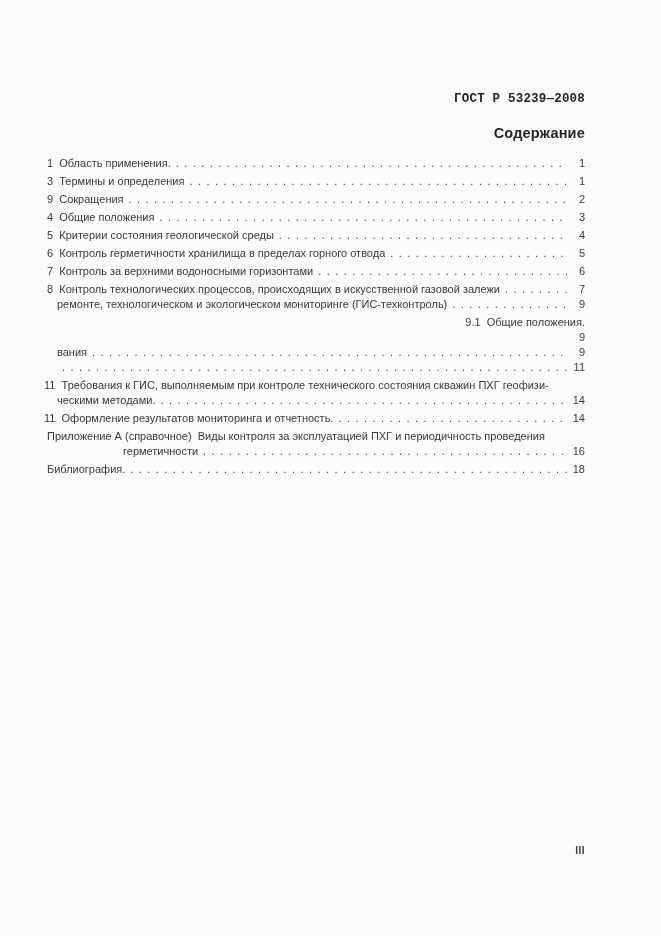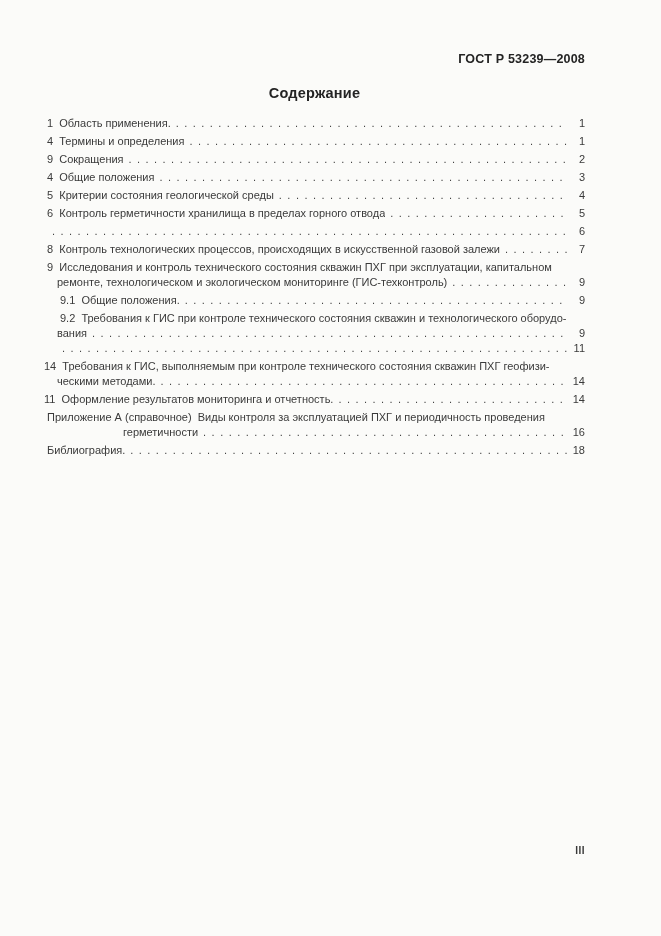--- a/index.html
+++ b/index.html
@@ -17,31 +17,32 @@
     width: 661px;
     height: 936px;
     background: #fbfbf9;
     overflow: hidden;
     color: #3a3a3a;
   }
   .content {
     padding: 0 76px 0 44px;
   }
   .doc-ref {
-    padding-top: 52px;
+    padding-top: 92px;
     text-align: right;
     font-size: 12.5px;
     font-weight: 700;
     line-height: 15px;
     color: #242424;
     letter-spacing: 0.2px;
+    font-family: Liberation Mono, monospace;
   }
   .page-title {
     margin-top: 18px;
-    text-align: center;
+    text-align: right;
     font-size: 14.5px;
     font-weight: 700;
     line-height: 17px;
     color: #242424;
     letter-spacing: 0.2px;
   }
   .toc {
     margin-top: 14px;
   }
   .toc-line {
@@ -50,21 +51,21 @@
     font-size: 11px;
     line-height: 15px;
     white-space: pre;
     color: #3a3a3a;
   }
   .toc-line.gap { margin-top: 3px; }
   
   .l0  { padding-left: 3px;  }  
   .l0w { padding-left: 0;    }  
   .l1  { padding-left: 13px; }  
-  .l2  { padding-left: 16px; }  
+  .l2  { padding-left: 16px; flex-direction: column; }  
   .l3  { padding-left: 79px; }  
   .entry-text {
     flex: 0 0 auto;
     overflow: hidden;
     max-width: 100%;
   }
   .leader {
     flex: 1 1 0;
     min-width: 0;
     overflow: hidden;
@@ -90,34 +91,32 @@
 </style>
 </head>
 <body>
 
 <div class="page">
   <div class="content">
     <div class="doc-ref">ГОСТ Р 53239—2008</div>
     <div class="page-title">Содержание</div>
     <div class="toc">
         <div class="toc-line l0"><span class="entry-text">1  Область применения.</span><span class="leader">. . . . . . . . . . . . . . . . . . . . . . . . . . . . . . . . . . . . . . . . . . . . . . . . . . . . . . . . . . . . . . . . . . . . . . . . . . . . . . . . . . . . . . . . . . . . . . . . . . . . . . . . . . . . . . </span><span class="pagenum">1</span></div>
-        <div class="toc-line l0 gap"><span class="entry-text">4  Термины и определения</span><span class="leader">. . . . . . . . . . . . . . . . . . . . . . . . . . . . . . . . . . . . . . . . . . . . . . . . . . . . . . . . . . . . . . . . . . . . . . . . . . . . . . . . . . . . . . . . . . . . . . . . . . . . . . . . . . . . . . </span><span class="pagenum">1</span></div>
+        <div class="toc-line l0 gap"><span class="entry-text">3  Термины и определения</span><span class="leader">. . . . . . . . . . . . . . . . . . . . . . . . . . . . . . . . . . . . . . . . . . . . . . . . . . . . . . . . . . . . . . . . . . . . . . . . . . . . . . . . . . . . . . . . . . . . . . . . . . . . . . . . . . . . . . </span><span class="pagenum">1</span></div>
         <div class="toc-line l0 gap"><span class="entry-text">9  Сокращения</span><span class="leader">. . . . . . . . . . . . . . . . . . . . . . . . . . . . . . . . . . . . . . . . . . . . . . . . . . . . . . . . . . . . . . . . . . . . . . . . . . . . . . . . . . . . . . . . . . . . . . . . . . . . . . . . . . . . . . </span><span class="pagenum">2</span></div>
         <div class="toc-line l0 gap"><span class="entry-text">4  Общие положения</span><span class="leader">. . . . . . . . . . . . . . . . . . . . . . . . . . . . . . . . . . . . . . . . . . . . . . . . . . . . . . . . . . . . . . . . . . . . . . . . . . . . . . . . . . . . . . . . . . . . . . . . . . . . . . . . . . . . . . </span><span class="pagenum">3</span></div>
         <div class="toc-line l0 gap"><span class="entry-text">5  Критерии состояния геологической среды</span><span class="leader">. . . . . . . . . . . . . . . . . . . . . . . . . . . . . . . . . . . . . . . . . . . . . . . . . . . . . . . . . . . . . . . . . . . . . . . . . . . . . . . . . . . . . . . . . . . . . . . . . . . . . . . . . . . . . . </span><span class="pagenum">4</span></div>
         <div class="toc-line l0 gap"><span class="entry-text">6  Контроль герметичности хранилища в пределах горного отвода</span><span class="leader">. . . . . . . . . . . . . . . . . . . . . . . . . . . . . . . . . . . . . . . . . . . . . . . . . . . . . . . . . . . . . . . . . . . . . . . . . . . . . . . . . . . . . . . . . . . . . . . . . . . . . . . . . . . . . . </span><span class="pagenum">5</span></div>
-        <div class="toc-line l0 gap"><span class="leader">. . . . . . . . . . . . . . . . . . . . . . . . . . . . . . . . . . . . . . . . . . . . . . . . . . . . . . . . . . . . . . . . . . . . . . . . . . . . . . . . . . . . . . . . . . . . . . . . . . . . . . . . . . . . . . </span><span class="pagenum">6</span></div>
+        <div class="toc-line l0 gap"><span class="entry-text">7  Контроль за верхними водоносными горизонтами</span><span class="leader">. . . . . . . . . . . . . . . . . . . . . . . . . . . . . . . . . . . . . . . . . . . . . . . . . . . . . . . . . . . . . . . . . . . . . . . . . . . . . . . . . . . . . . . . . . . . . . . . . . . . . . . . . . . . . . </span><span class="pagenum">6</span></div>
         <div class="toc-line l0 gap"><span class="entry-text">8  Контроль технологических процессов, происходящих в искусственной газовой залежи</span><span class="leader">. . . . . . . . . . . . . . . . . . . . . . . . . . . . . . . . . . . . . . . . . . . . . . . . . . . . . . . . . . . . . . . . . . . . . . . . . . . . . . . . . . . . . . . . . . . . . . . . . . . . . . . . . . . . . . </span><span class="pagenum">7</span></div>
-        <div class="toc-line l0 gap"><span class="entry-text">9  Исследования и контроль технического состояния скважин ПХГ при эксплуатации, капитальном</span></div>
         <div class="toc-line l1"><span class="entry-text">ремонте, технологическом и экологическом мониторинге (ГИС-техконтроль)</span><span class="leader">. . . . . . . . . . . . . . . . . . . . . . . . . . . . . . . . . . . . . . . . . . . . . . . . . . . . . . . . . . . . . . . . . . . . . . . . . . . . . . . . . . . . . . . . . . . . . . . . . . . . . . . . . . . . . . </span><span class="pagenum">9</span></div>
         <div class="toc-line l2 gap"><span class="entry-text">9.1  Общие положения.</span><span class="leader">. . . . . . . . . . . . . . . . . . . . . . . . . . . . . . . . . . . . . . . . . . . . . . . . . . . . . . . . . . . . . . . . . . . . . . . . . . . . . . . . . . . . . . . . . . . . . . . . . . . . . . . . . . . . . . </span><span class="pagenum">9</span></div>
-        <div class="toc-line l2 gap"><span class="entry-text">9.2  Требования к ГИС при контроле технического состояния скважин и технологического оборудо-</span></div>
         <div class="toc-line l1"><span class="entry-text">вания</span><span class="leader">. . . . . . . . . . . . . . . . . . . . . . . . . . . . . . . . . . . . . . . . . . . . . . . . . . . . . . . . . . . . . . . . . . . . . . . . . . . . . . . . . . . . . . . . . . . . . . . . . . . . . . . . . . . . . . </span><span class="pagenum">9</span></div>
         <div class="toc-line l1"><span class="leader">. . . . . . . . . . . . . . . . . . . . . . . . . . . . . . . . . . . . . . . . . . . . . . . . . . . . . . . . . . . . . . . . . . . . . . . . . . . . . . . . . . . . . . . . . . . . . . . . . . . . . . . . . . . . . . </span><span class="pagenum">11</span></div>
-        <div class="toc-line l0w gap"><span class="entry-text">14  Требования к ГИС, выполняемым при контроле технического состояния скважин ПХГ геофизи-</span></div>
+        <div class="toc-line l0w gap"><span class="entry-text">11  Требования к ГИС, выполняемым при контроле технического состояния скважин ПХГ геофизи-</span></div>
         <div class="toc-line l1"><span class="entry-text">ческими методами.</span><span class="leader">. . . . . . . . . . . . . . . . . . . . . . . . . . . . . . . . . . . . . . . . . . . . . . . . . . . . . . . . . . . . . . . . . . . . . . . . . . . . . . . . . . . . . . . . . . . . . . . . . . . . . . . . . . . . . . </span><span class="pagenum">14</span></div>
         <div class="toc-line l0w gap"><span class="entry-text">11  Оформление результатов мониторинга и отчетность.</span><span class="leader">. . . . . . . . . . . . . . . . . . . . . . . . . . . . . . . . . . . . . . . . . . . . . . . . . . . . . . . . . . . . . . . . . . . . . . . . . . . . . . . . . . . . . . . . . . . . . . . . . . . . . . . . . . . . . . </span><span class="pagenum">14</span></div>
         <div class="toc-line l0 gap"><span class="entry-text">Приложение А (справочное)  Виды контроля за эксплуатацией ПХГ и периодичность проведения</span></div>
         <div class="toc-line l3"><span class="entry-text">герметичности</span><span class="leader">. . . . . . . . . . . . . . . . . . . . . . . . . . . . . . . . . . . . . . . . . . . . . . . . . . . . . . . . . . . . . . . . . . . . . . . . . . . . . . . . . . . . . . . . . . . . . . . . . . . . . . . . . . . . . . </span><span class="pagenum">16</span></div>
         <div class="toc-line l0 gap"><span class="entry-text">Библиография.</span><span class="leader">. . . . . . . . . . . . . . . . . . . . . . . . . . . . . . . . . . . . . . . . . . . . . . . . . . . . . . . . . . . . . . . . . . . . . . . . . . . . . . . . . . . . . . . . . . . . . . . . . . . . . . . . . . . . . . </span><span class="pagenum">18</span></div>
       </div>
   </div>
   <div class="folio">III</div>
 </div>
 

